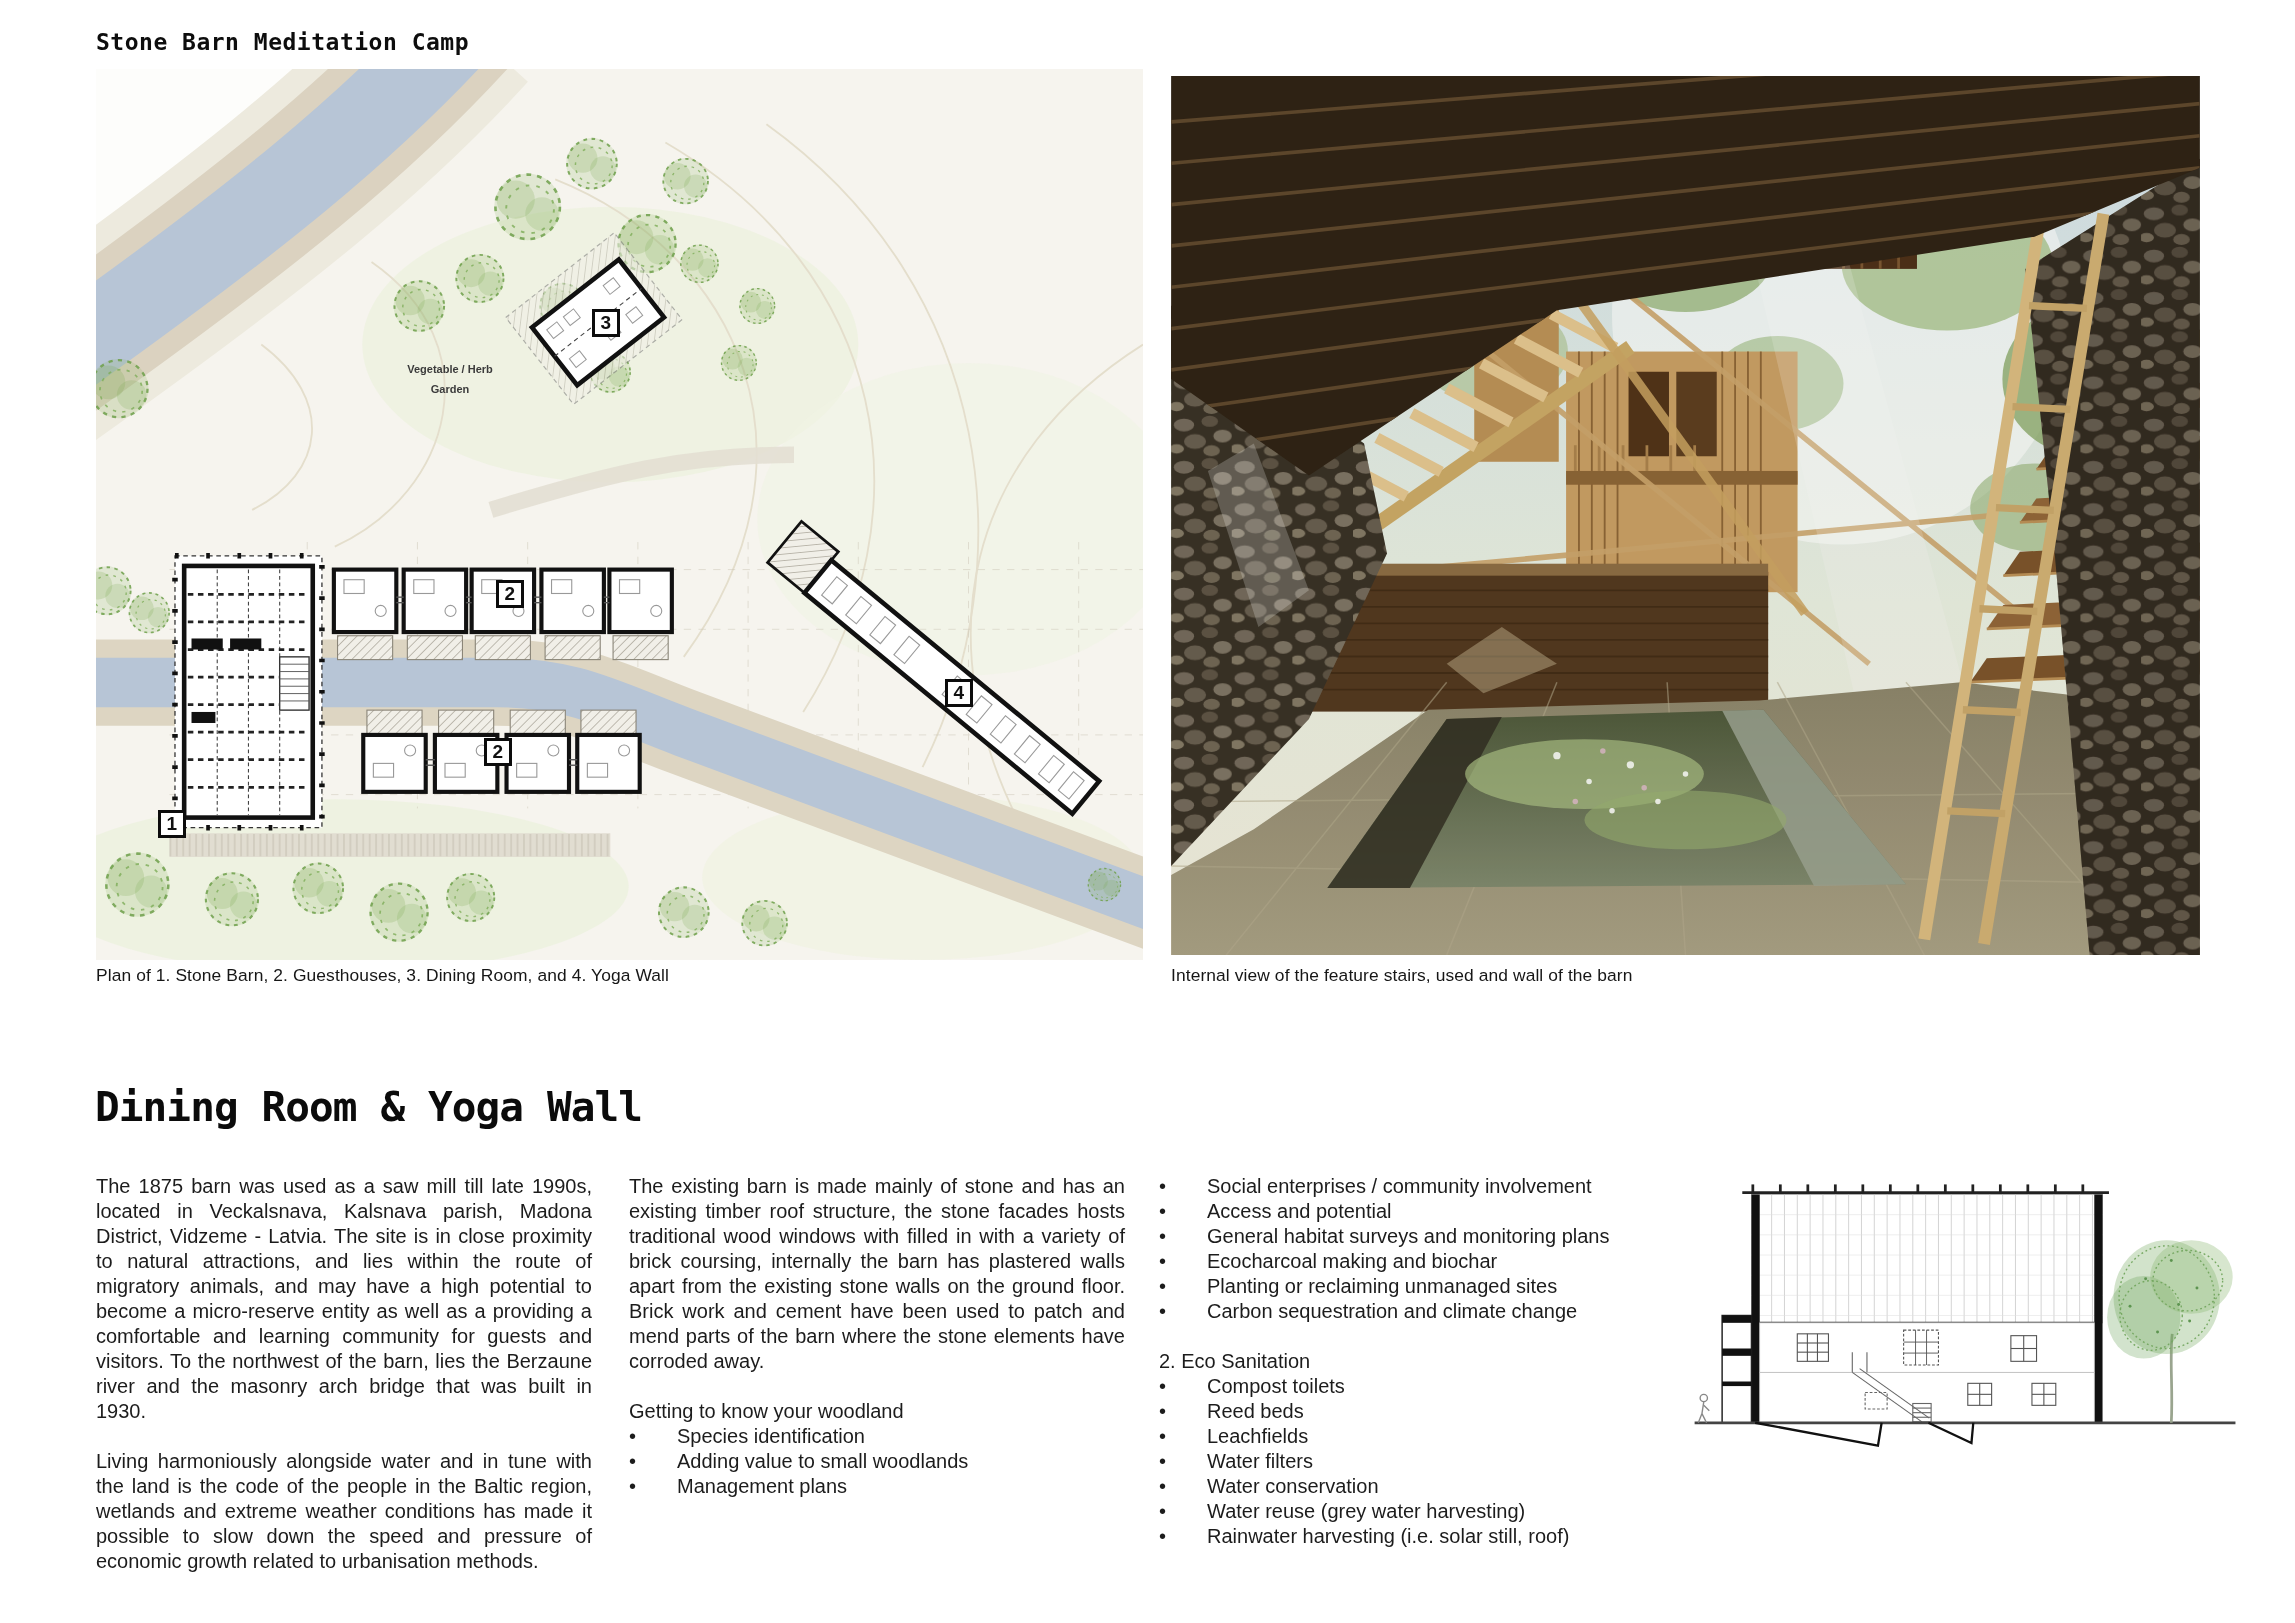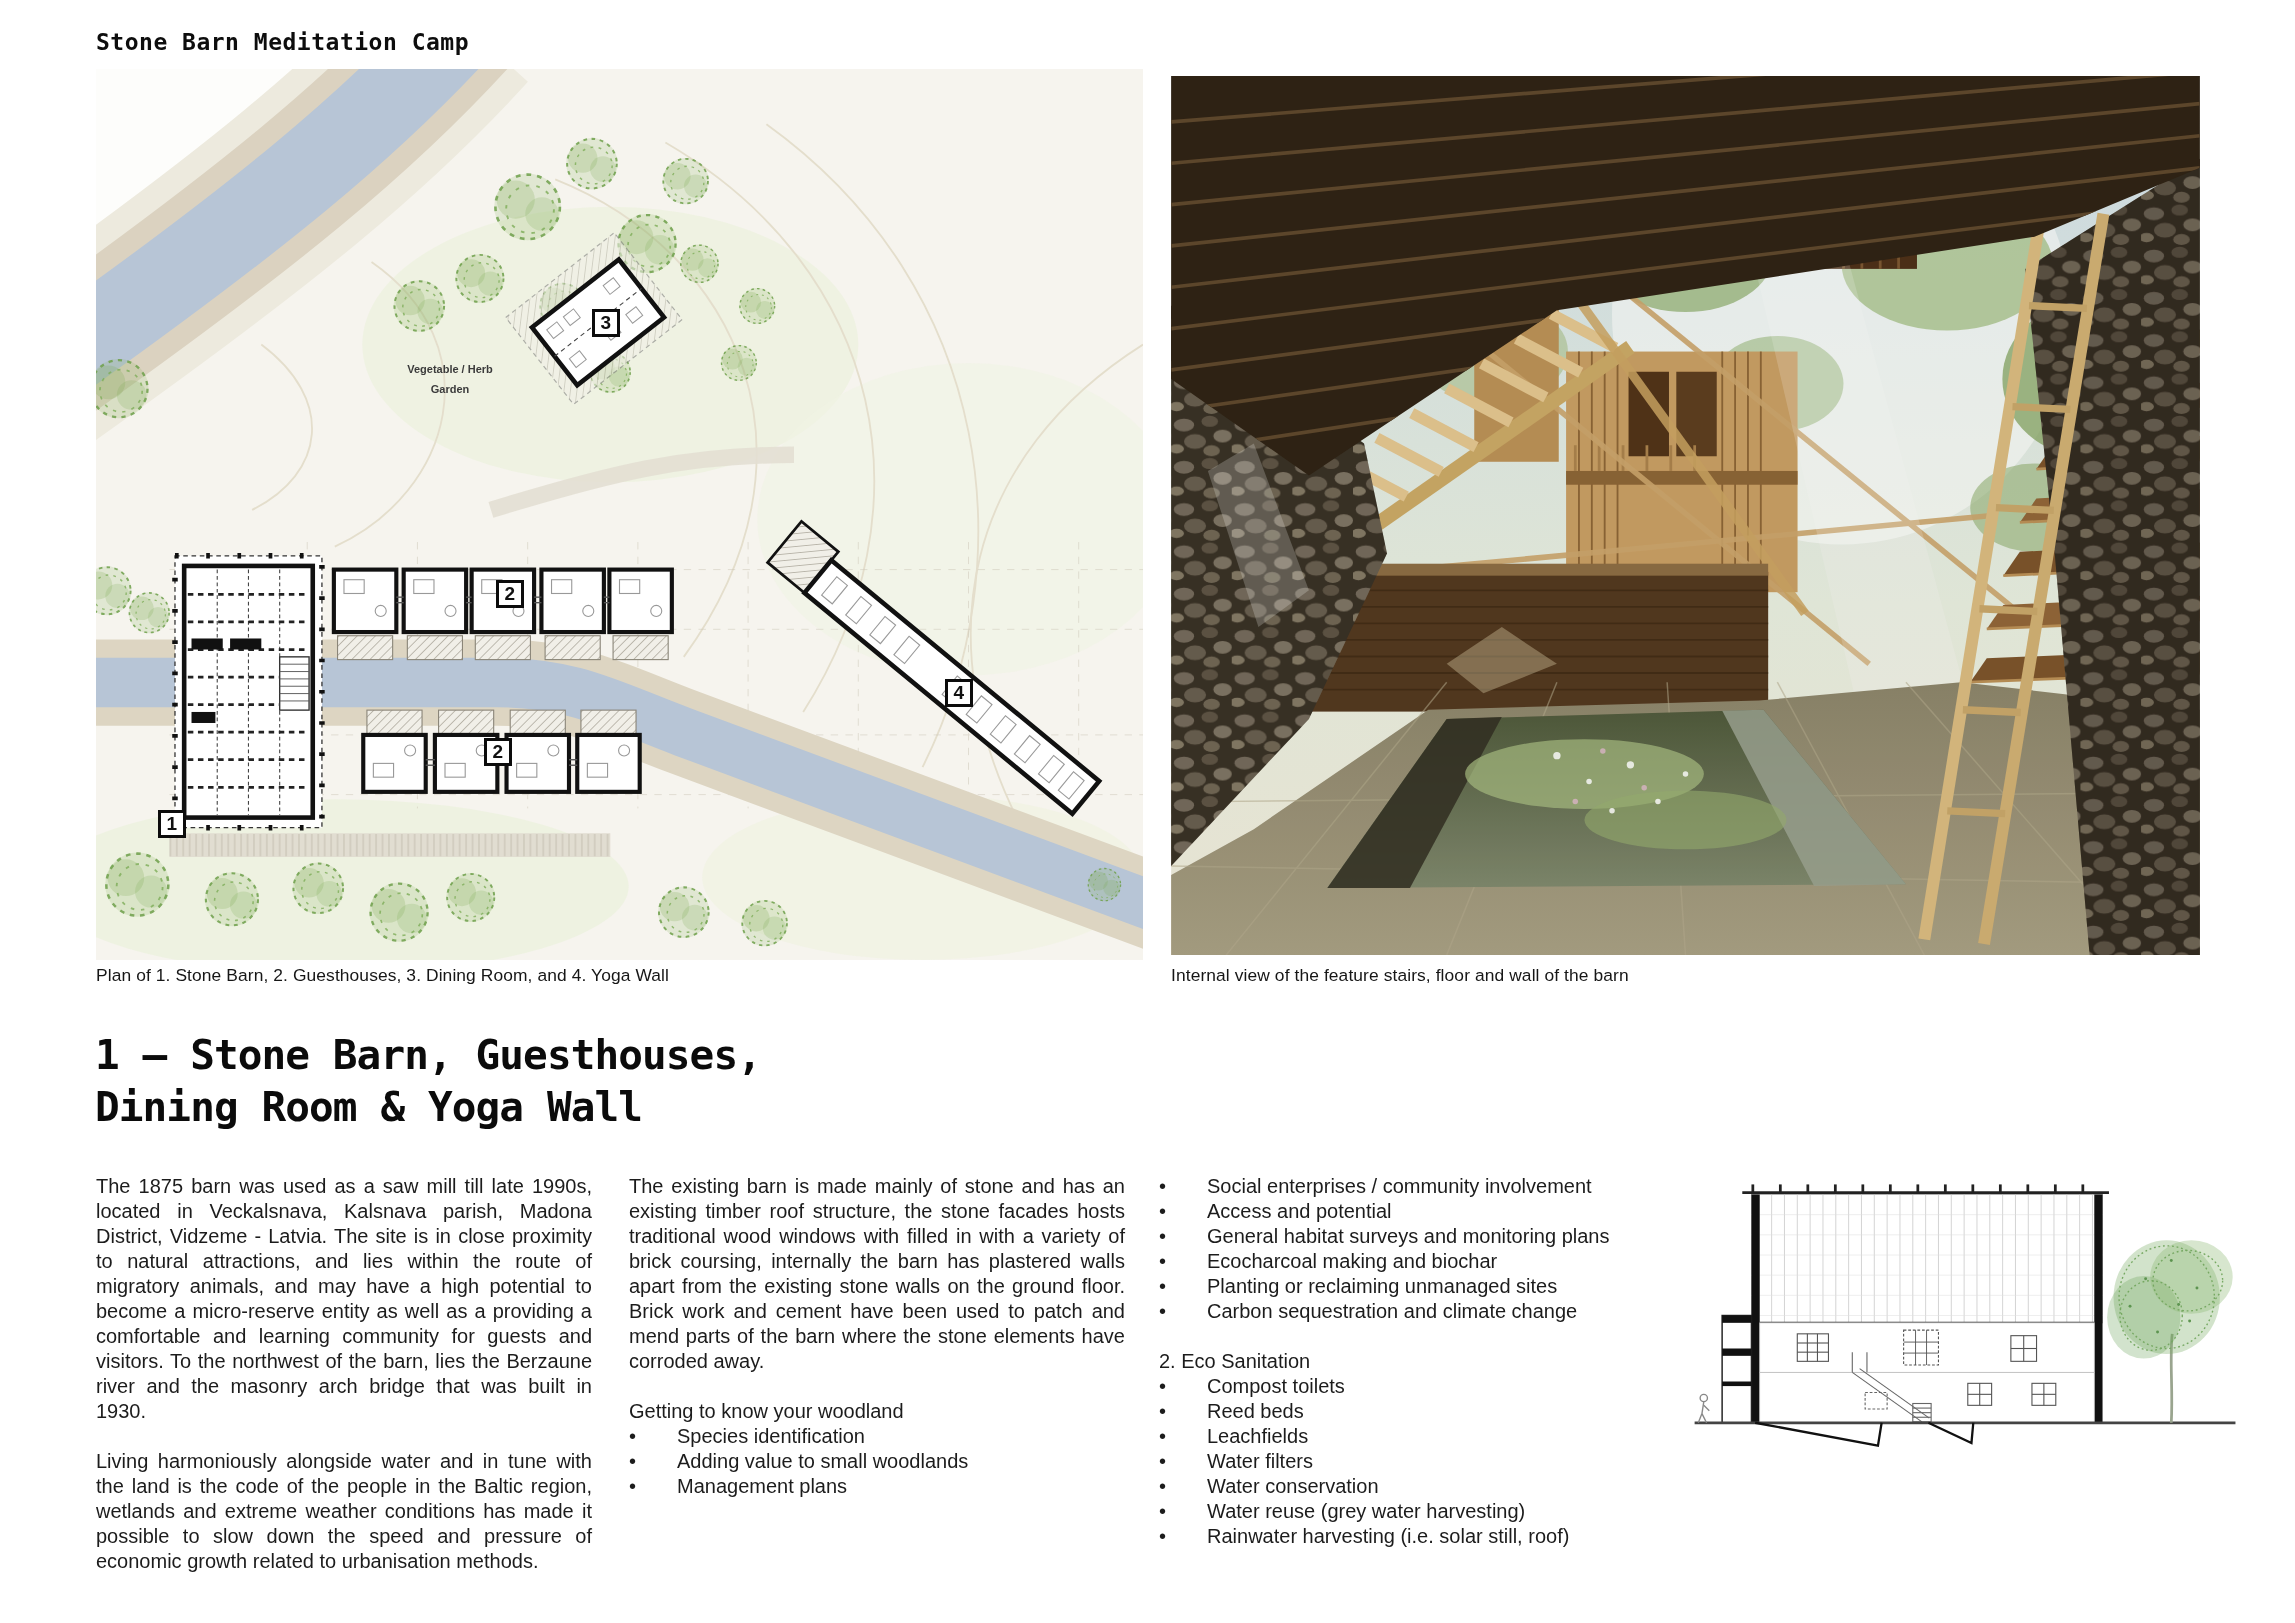--- a/index.html
+++ b/index.html
@@ -484,24 +484,24 @@
         <line x1="0" y1="320" x2="1120" y2="170"></line>
           <line x1="0" y1="365" x2="1120" y2="205"></line>
         <line x1="0" y1="410" x2="1120" y2="240"></line>
       </g>
     </g>
     <rect x="0" y="0" width="1120" height="957" fill="#6b5a3a" opacity="0.05"></rect>
   </svg>
 </div>
 
 <div class="abs caption left">Plan of 1. Stone Barn, 2. Guesthouses, 3. Dining Room, and 4. Yoga Wall</div>
-<div class="abs caption right">Internal view of the feature stairs, floor and wall of the barn</div>
+<div class="abs caption right">Internal view of the feature stairs, used and wall of the barn</div>
 
 <div class="abs heading">
-  <span>1 – Stone Barn, Guesthouses,</span><br>
+  <br>
   <span>Dining Room &amp; Yoga Wall</span>
 </div>
 
 <div class="abs col col1">
   <p>The 1875 barn was used as a saw mill till late 1990s, located in Veckalsnava, Kalsnava parish, Madona District, Vidzeme - Latvia. The site is in close proximity to natural attractions, and lies within the route of migratory animals, and may have a high potential to become a micro-reserve entity as well as a providing a comfortable and learning community for guests and visitors. To the northwest of the barn, lies the Berzaune river and the masonry arch bridge that was built in 1930.</p>
   <p>Living harmoniously alongside water and in tune with the land is the code of the people in the Baltic region, wetlands and extreme weather conditions has made it possible to slow down the speed and pressure of economic growth related to urbanisation methods.</p>
 </div>
 
 <div class="abs col col2">
   <p>The existing barn is made mainly of stone and has an existing timber roof structure, the stone facades hosts traditional wood windows with filled in with a variety of brick coursing, internally the barn has plastered walls apart from the existing stone walls on the ground floor. Brick work and cement have been used to patch and mend parts of the barn where the stone elements have corroded away.</p>

